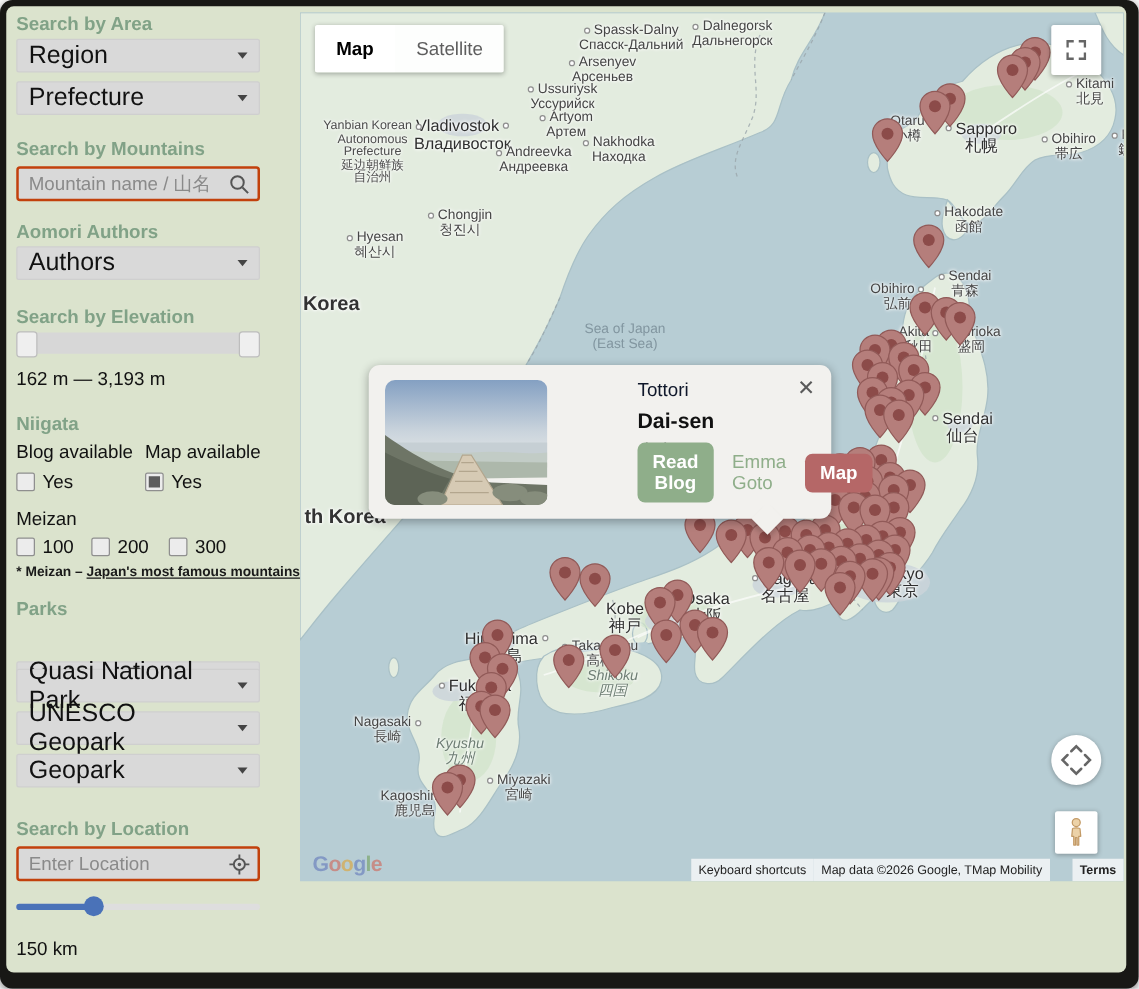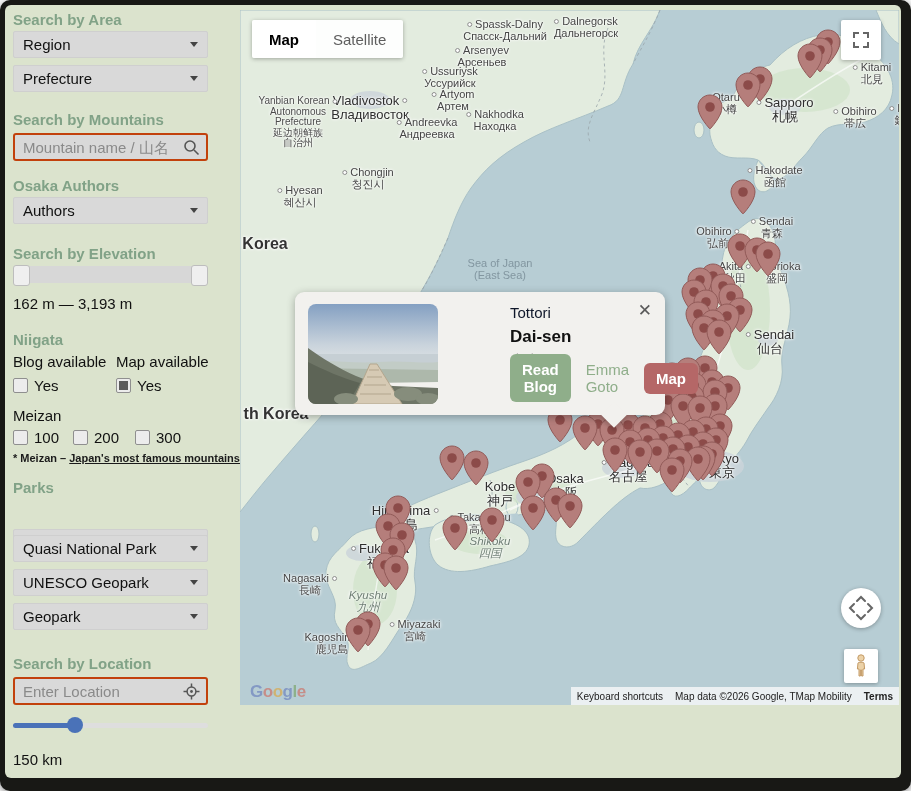--- a/index.html
+++ b/index.html
@@ -4,21 +4,21 @@
 <style>
   html,body{margin:0;padding:0;background:#fff;}
   body{font-family:"Liberation Sans","DejaVu Sans",sans-serif;}
   #frame{position:relative;width:911px;height:791px;background:#181815;border-radius:10px;overflow:hidden;box-shadow:0 2px 8px rgba(0,0,0,.5);}
   #page{position:absolute;left:5px;top:5px;right:10px;bottom:13px;background:#dbe3cd;border-radius:6px;overflow:hidden;}
 
   
   .sb-h{position:absolute;left:8px;font-size:15px;font-weight:bold;color:#81a287;}
   .sb-text{position:absolute;left:8px;font-size:15px;color:#111;}
   .select{position:absolute;left:8px;width:195px;height:27px;background:#d9d9d9;border:1px solid #cfcfcf;border-radius:2px;display:flex;align-items:center;justify-content:space-between;padding:0 9px;box-sizing:border-box;cursor:pointer;}
-  .select span{font-size:15px;color:#111;}
+  .select span{font-size:20px;color:#111;}
   .select .arr{width:0;height:0;border-left:4px solid transparent;border-right:4px solid transparent;border-top:5px solid #444;}
   .tinput{position:absolute;left:8px;width:195px;height:28px;background:#d9d9d9;border:2px solid #c2410c;border-radius:3px;box-sizing:border-box;display:flex;align-items:center;padding:0 6px;}
   .tinput input{flex:1;border:none;background:transparent;outline:none;font-size:15px;color:#333;font-family:inherit;min-width:0;}
   .tinput input::placeholder{color:#8a8a8a;}
   .cb-row{position:absolute;display:flex;align-items:center;gap:6px;font-size:15px;color:#111;}
   .cbox{width:13px;height:13px;background:#ececec;border:1px solid #8f8f8f;border-radius:2px;position:relative;cursor:pointer;flex:none;}
   .cbox.checked::after{content:"";position:absolute;left:2px;top:2px;right:2px;bottom:2px;background:#5c5c5c;}
   .ev-slider{position:absolute;left:8px;width:195px;height:17px;background:#d7d7d7;border-radius:3px;}
   .ev-handle{position:absolute;top:-1px;width:15px;height:19px;background:#efefef;border:1px solid #bdbdbd;border-radius:3px;cursor:pointer;}
   .loc-slider{position:absolute;left:8px;width:195px;height:16px;}
@@ -90,21 +90,21 @@
 
     <div class="sb-h" style="top:106px;">Search by Mountains</div>
     <div class="tinput" style="top:128px;">
       <input placeholder="Mountain name / 山名" style="">
       <svg width="17" height="17" viewBox="0 0 17 17">
             <circle cx="7" cy="7" r="5" fill="none" stroke="#555" stroke-width="1.6"></circle>
             <line x1="11" y1="11" x2="15.5" y2="15.5" stroke="#555" stroke-width="1.6"></line>
           </svg>
     </div>
 
-    <div class="sb-h" style="top:172px;">Osaka Authors</div>
+    <div class="sb-h" style="top:172px;">Aomori Authors</div>
     <div class="select" style="top:192px;">
       <span>Authors</span>
           <i class="arr"></i>
     </div>
 
     <div class="sb-h" style="top:240px;">Search by Elevation</div>
     <div class="ev-slider" style="top:261px;">
       <div class="ev-handle" style="left:0;"></div>
       <div class="ev-handle" style="right:0;"></div>
     </div>
@@ -866,18 +866,18 @@
         <span class="author-link">Emma Goto</span>
         <button class="gbtn red">Map</button>
       </div>
       <div class="close">✕</div>
     </div>
 
     <div id="glogo"><span style="color: rgb(123, 144, 194);">G</span><span style="color: rgb(201, 131, 123);">o</span><span style="color: rgb(212, 175, 98);">o</span><span style="color: rgb(123, 144, 194);">g</span><span style="color: rgb(134, 173, 127);">l</span><span style="color: rgb(201, 131, 123);">e</span></div>
     <div id="attrib">
       <div class="seg">Keyboard shortcuts</div>
       <div class="seg">Map data ©2026 Google, TMap Mobility</div>
-      <div class="seg" style="font-weight:bold;">Terms</div>
+      <div class="seg" style="font-weight:bold;margin-left:18px;">Terms</div>
     </div>
   </div>
 
 </div>
 </div>
 
 </body></html>

